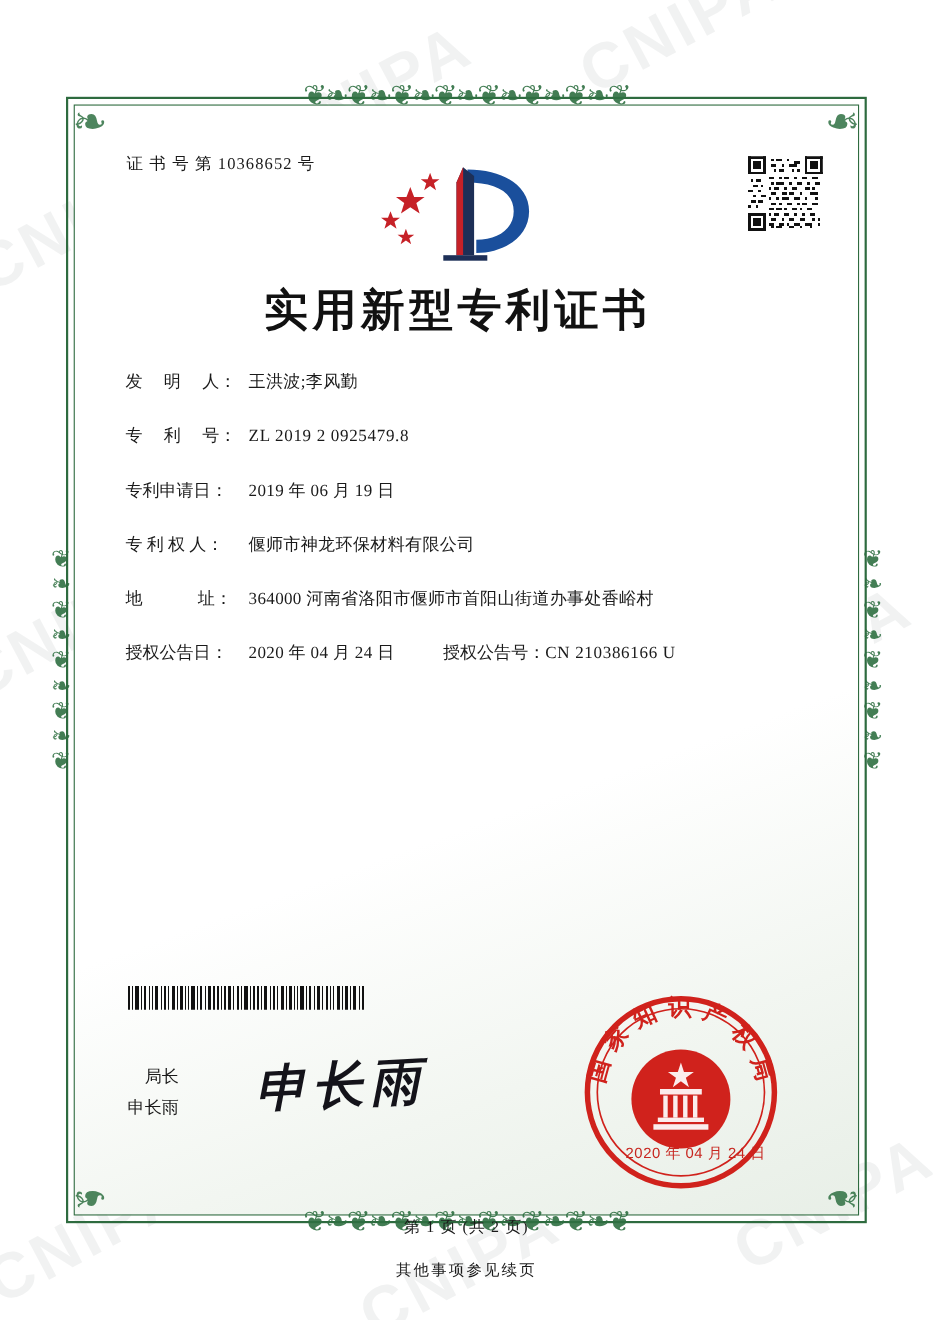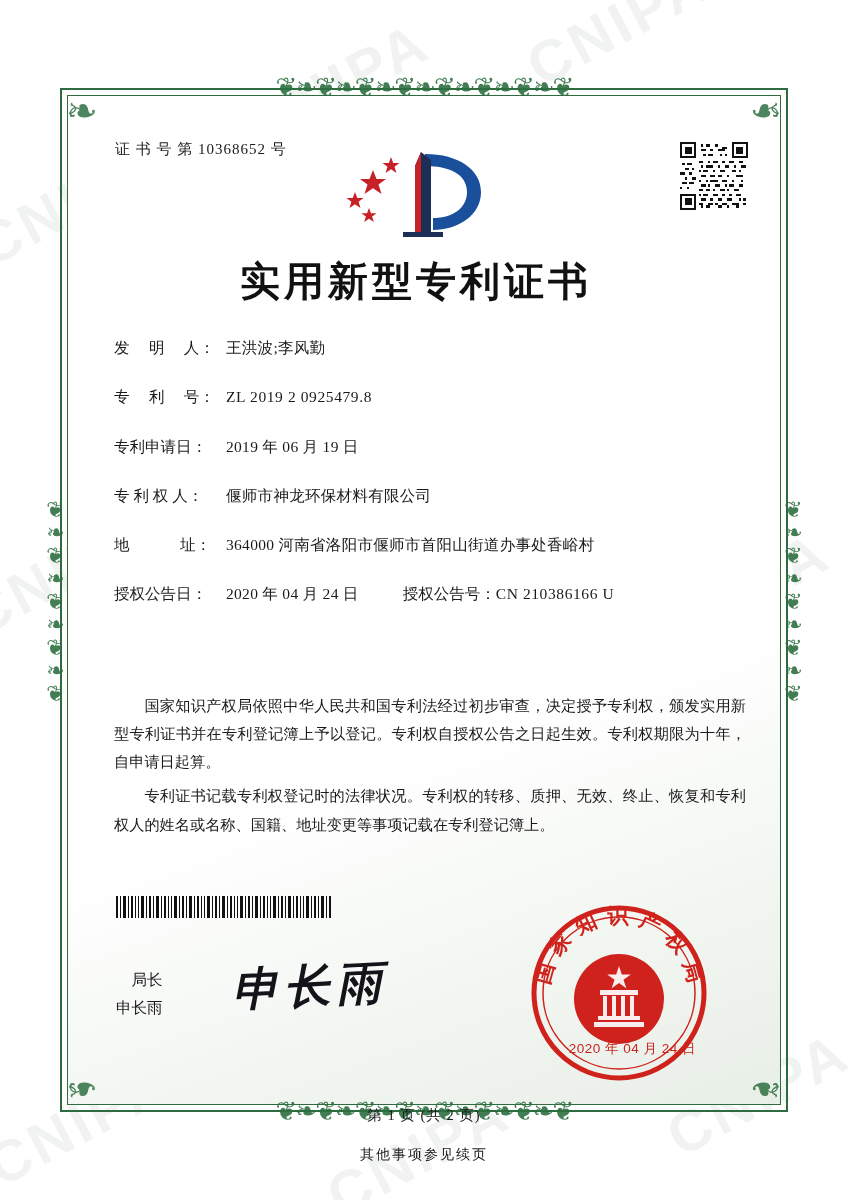--- a/index.html
+++ b/index.html
@@ -414,24 +414,20 @@
         <span class="flabel">专 利 权 人：</span><span class="fvalue">偃师市神龙环保材料有限公司</span>
       </div>
       <div class="field-row">
         <span class="flabel">地　　　 址：</span><span class="fvalue">364000 河南省洛阳市偃师市首阳山街道办事处香峪村</span>
       </div>
       <div class="field-row">
         <span class="flabel">授权公告日：</span><span class="fvalue">2020 年 04 月 24 日</span><span class="inline-gap"></span><span>授权公告号：</span><span class="fvalue mono">CN 210386166 U</span>
       </div>
     </div>
 
-    <div class="paras">
-      <p>国家知识产权局依照中华人民共和国专利法经过初步审查，决定授予专利权，颁发实用新型专利证书并在专利登记簿上予以登记。专利权自授权公告之日起生效。专利权期限为十年，自申请日起算。</p>
-      <p>专利证书记载专利权登记时的法律状况。专利权的转移、质押、无效、终止、恢复和专利权人的姓名或名称、国籍、地址变更等事项记载在专利登记簿上。</p>
-    </div>
 
     <div class="barcode">
       <svg viewBox="0 0 218 22" width="218" height="22" shape-rendering="crispEdges">
         <rect width="218" height="22" fill="#ffffff" fill-opacity="0"></rect>
         <g fill="#111">
           <rect x="0" y="0" width="2" height="22"></rect>
             <rect x="4" y="0" width="1" height="22"></rect>
           <rect x="7" y="0" width="3" height="22"></rect>
             <rect x="12" y="0" width="1" height="22"></rect>
           <rect x="15" y="0" width="2" height="22"></rect>

